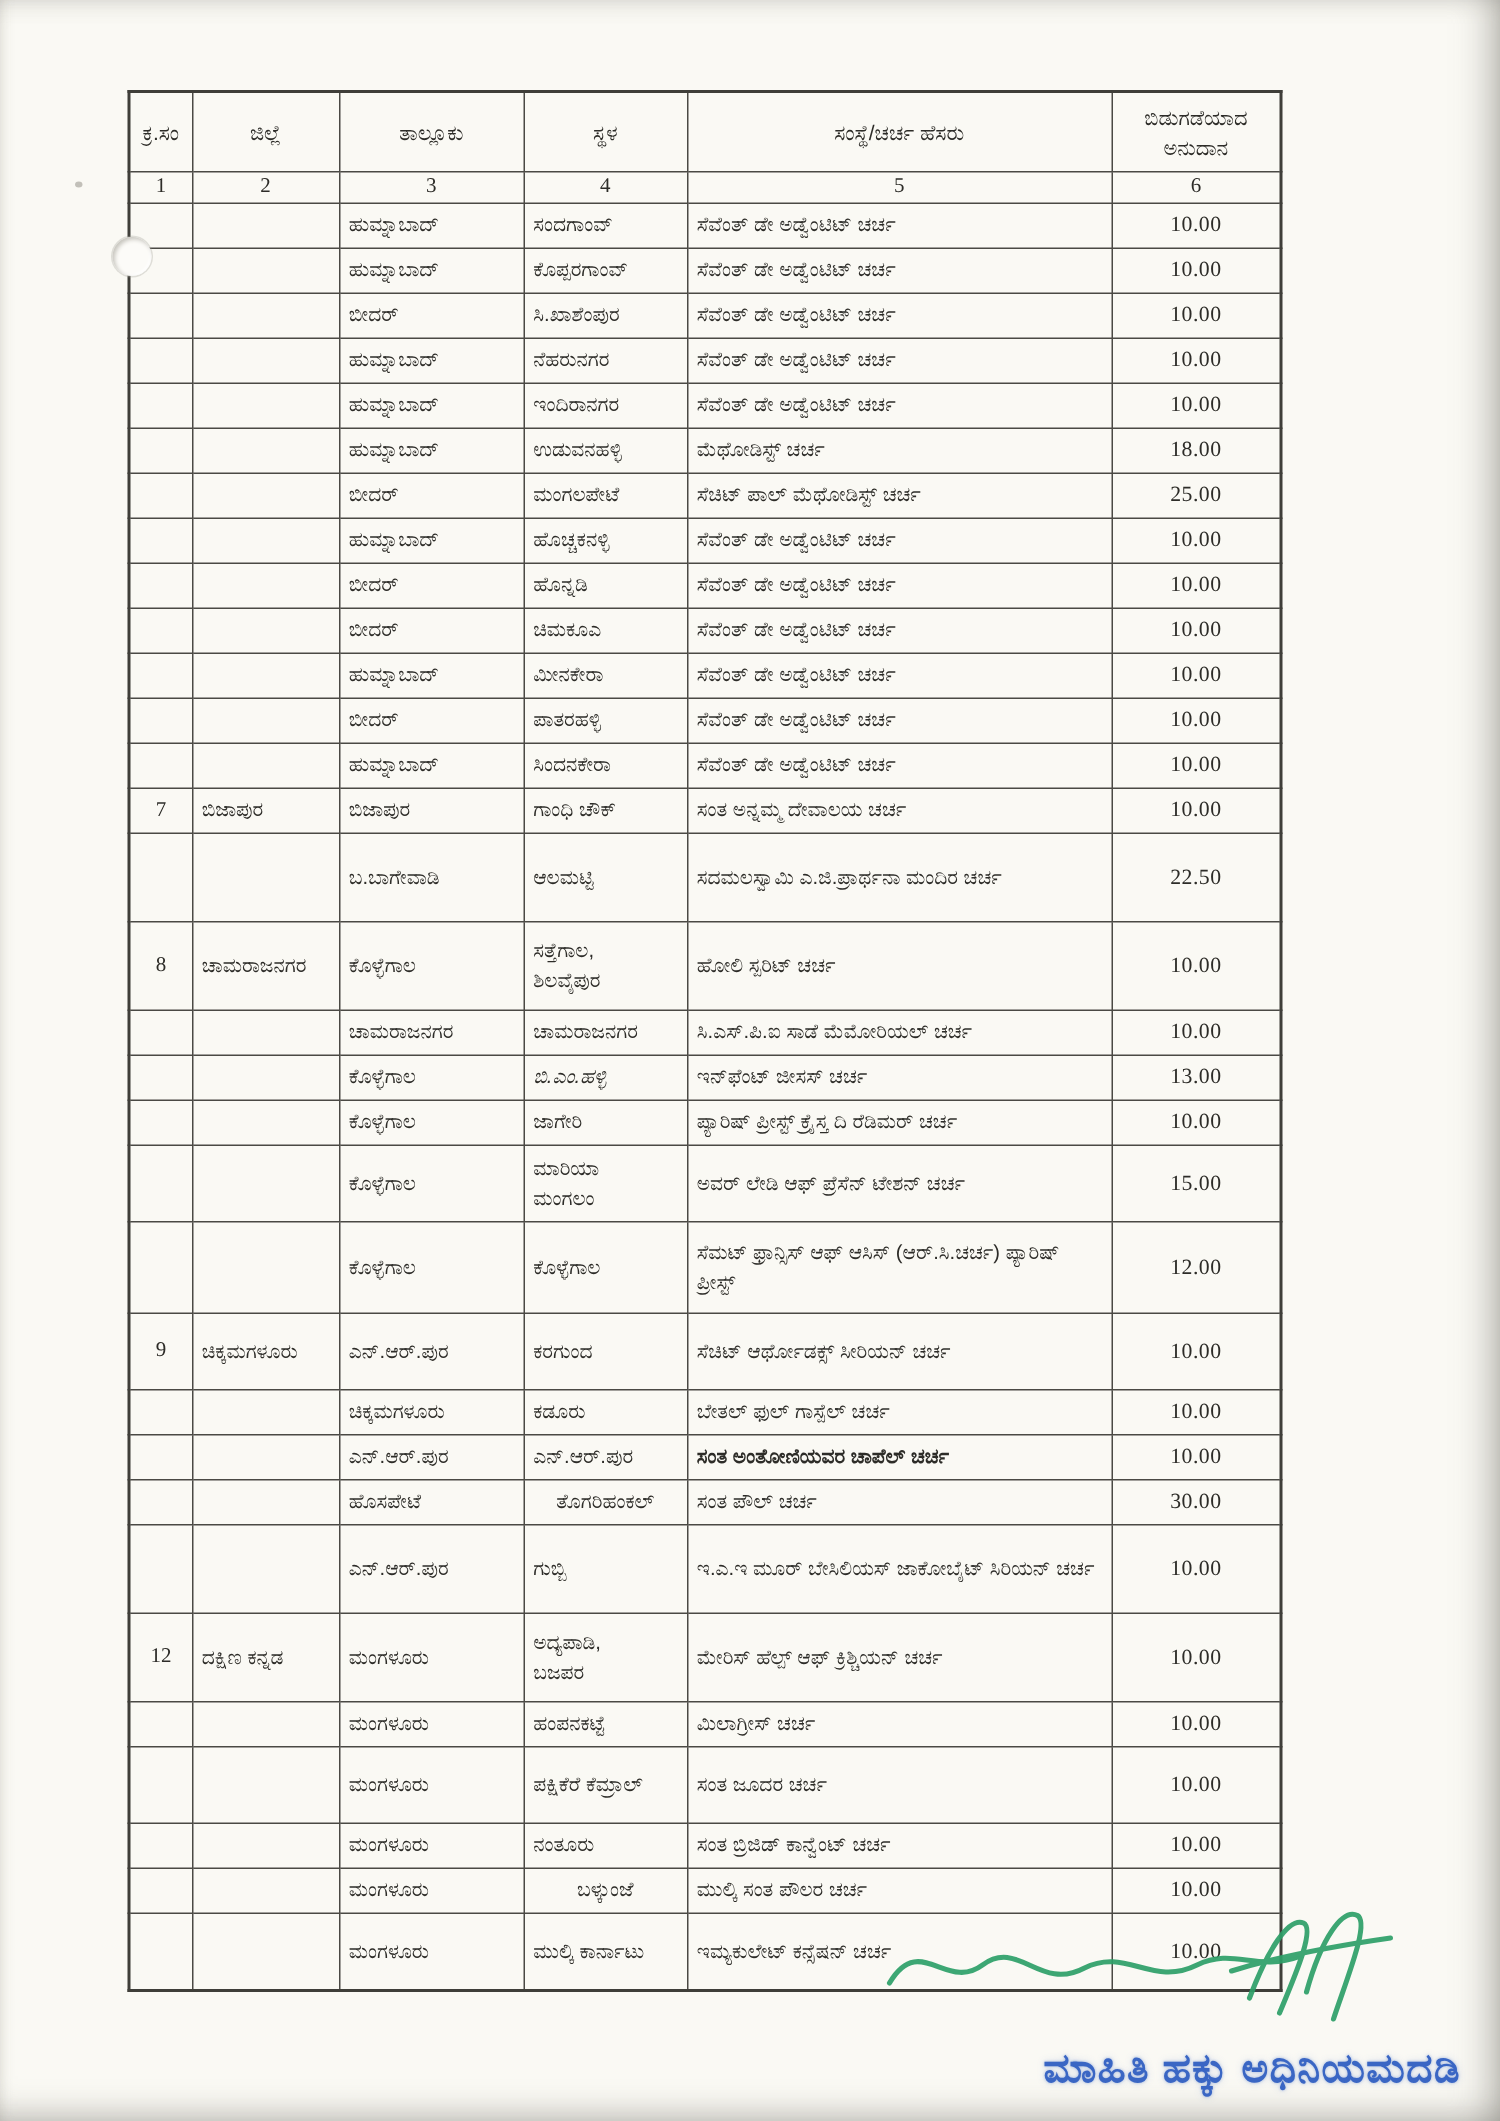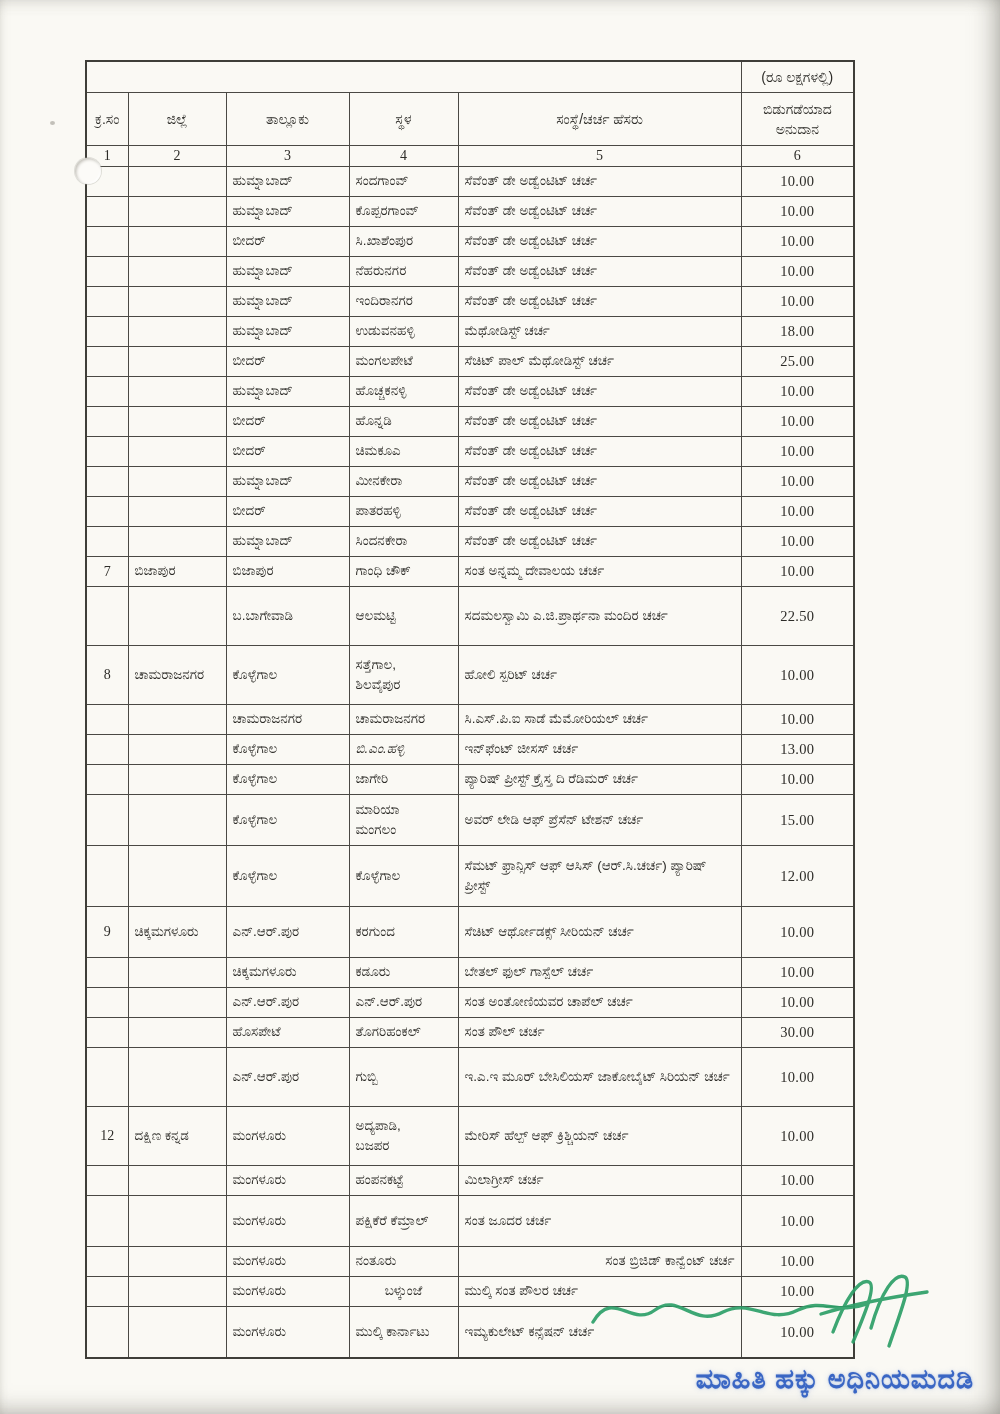--- a/index.html
+++ b/index.html
@@ -70,24 +70,20 @@
   <table class="doc">
     <colgroup>
       <col style="width:42px">
         <col style="width:98px">
         <col style="width:123px">
       <col style="width:109px">
         <col style="width:283px">
         <col style="width:113px">
     </colgroup>
     <tbody>
-      <tr class="unit-row">
-        <td class="blank" colspan="5"></td>
-        <td class="unit">(ರೂ ಲಕ್ಷಗಳಲ್ಲಿ)</td>
-      </tr>
       <tr class="head-row" id="head-row">
           <th>ಕ್ರ.ಸಂ</th>
           <th>ಜಿಲ್ಲೆ</th>
           <th>ತಾಲ್ಲೂಕು</th>
           <th>ಸ್ಥಳ</th>
           <th>ಸಂಸ್ಥೆ/ಚರ್ಚ ಹೆಸರು</th>
           <th>ಬಿಡುಗಡೆಯಾದ ಅನುದಾನ</th>
         </tr>
       <tr class="num-row" id="num-row">
           <td>1</td>
@@ -281,28 +277,28 @@
           <td class="c-taluk" style="height: 25px;">ಚಿಕ್ಕಮಗಳೂರು</td>
           <td class="c-place" style="height: 25px;">ಕಡೂರು</td>
           <td class="c-name" style="height: 25px;">ಬೇತಲ್ ಫುಲ್ ಗಾಸ್ಪೆಲ್ ಚರ್ಚ</td>
           <td class="c-amount" style="height: 25px;">10.00</td>
         </tr>
         <tr>
           <td class="c-sl" style="height: 25px;"></td>
           <td class="c-district" style="height: 25px;"></td>
           <td class="c-taluk" style="height: 25px;">ಎನ್.ಆರ್.ಪುರ</td>
           <td class="c-place" style="height: 25px;">ಎನ್.ಆರ್.ಪುರ</td>
-          <td class="c-name" style="height: 25px;">ಸಂತ ಅಂತೋಣಿಯವರ ಚಾಪೆಲ್ ಚರ್ಚ</td>
+          <td class="c-name" style="height: 25px; font-weight: bold;">ಸಂತ ಅಂತೋಣಿಯವರ ಚಾಪೆಲ್ ಚರ್ಚ</td>
           <td class="c-amount" style="height: 25px;">10.00</td>
         </tr>
         <tr>
           <td class="c-sl" style="height: 25px;"></td>
           <td class="c-district" style="height: 25px;"></td>
           <td class="c-taluk" style="height: 25px;">ಹೊಸಪೇಟೆ</td>
-          <td class="c-place" style="height: 25px;">ತೊಗರಿಹಂಕಲ್</td>
+          <td class="c-place" style="height: 25px; text-align: center;">ತೊಗರಿಹಂಕಲ್</td>
           <td class="c-name" style="height: 25px;">ಸಂತ ಪೌಲ್ ಚರ್ಚ</td>
           <td class="c-amount" style="height: 25px; margin-left: 11px;">30.00</td>
         </tr>
         <tr>
           <td class="c-sl" style="height: 54px;"></td>
           <td class="c-district" style="height: 54px;"></td>
           <td class="c-taluk" style="height: 54px;">ಎನ್.ಆರ್.ಪುರ</td>
           <td class="c-place" style="height: 54px;">ಗುಬ್ಬಿ</td>
           <td class="c-name" style="height: 54px;">ಇ.ಎ.ಇ ಮೂರ್ ಬೇಸಿಲಿಯಸ್ ಜಾಕೋಬೈಟ್ ಸಿರಿಯನ್ ಚರ್ಚ</td>
           <td class="c-amount" style="height: 54px;">10.00</td>
@@ -330,21 +326,21 @@
           <td class="c-taluk" style="height: 46px;">ಮಂಗಳೂರು</td>
           <td class="c-place" style="height: 46px; margin-left: 27px;">ಪಕ್ಷಿಕೆರೆ ಕೆಮ್ರಾಲ್</td>
           <td class="c-name" style="height: 46px;">ಸಂತ ಜೂದರ ಚರ್ಚ</td>
           <td class="c-amount" style="height: 46px;">10.00</td>
         </tr>
         <tr>
           <td class="c-sl" style="height: 25px;"></td>
           <td class="c-district" style="height: 25px;"></td>
           <td class="c-taluk" style="height: 25px;">ಮಂಗಳೂರು</td>
           <td class="c-place" style="height: 25px;">ನಂತೂರು</td>
-          <td class="c-name" style="height: 25px; text-align: right;">ಸಂತ ಬ್ರಿಜಿಡ್ ಕಾನ್ವೆಂಟ್ ಚರ್ಚ</td>
+          <td class="c-name" style="height: 25px;">ಸಂತ ಬ್ರಿಜಿಡ್ ಕಾನ್ವೆಂಟ್ ಚರ್ಚ</td>
           <td class="c-amount" style="height: 25px;">10.00</td>
         </tr>
         <tr>
           <td class="c-sl" style="height: 25px;"></td>
           <td class="c-district" style="height: 25px;"></td>
           <td class="c-taluk" style="height: 25px;">ಮಂಗಳೂರು</td>
           <td class="c-place" style="height: 25px; text-align: center;">ಬಳ್ಕುಂಜೆ</td>
           <td class="c-name" style="height: 25px;">ಮುಲ್ಕಿ ಸಂತ ಪೌಲರ ಚರ್ಚ</td>
           <td class="c-amount" style="height: 25px;">10.00</td>
         </tr>

